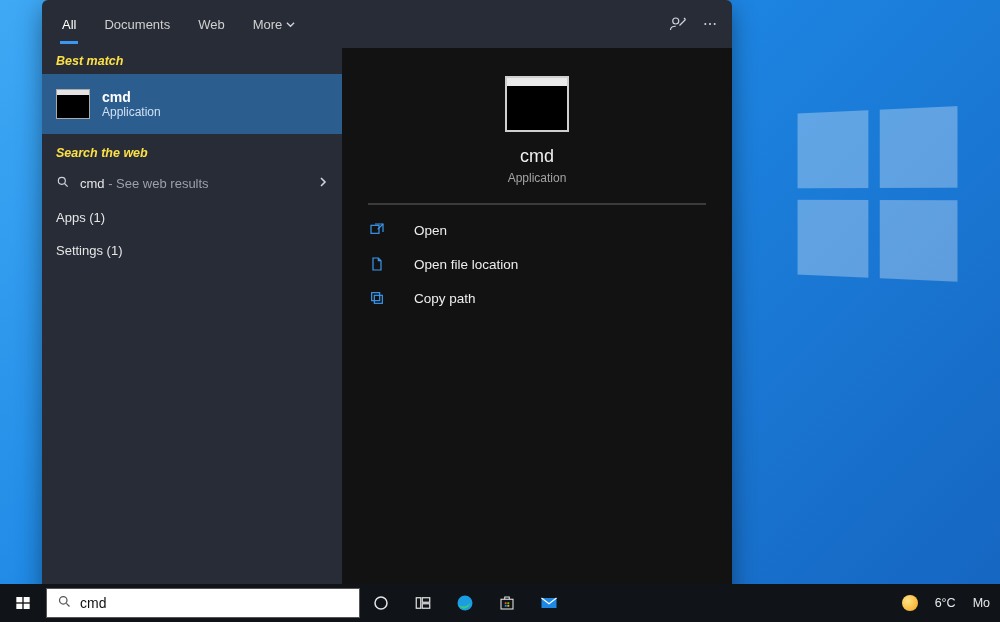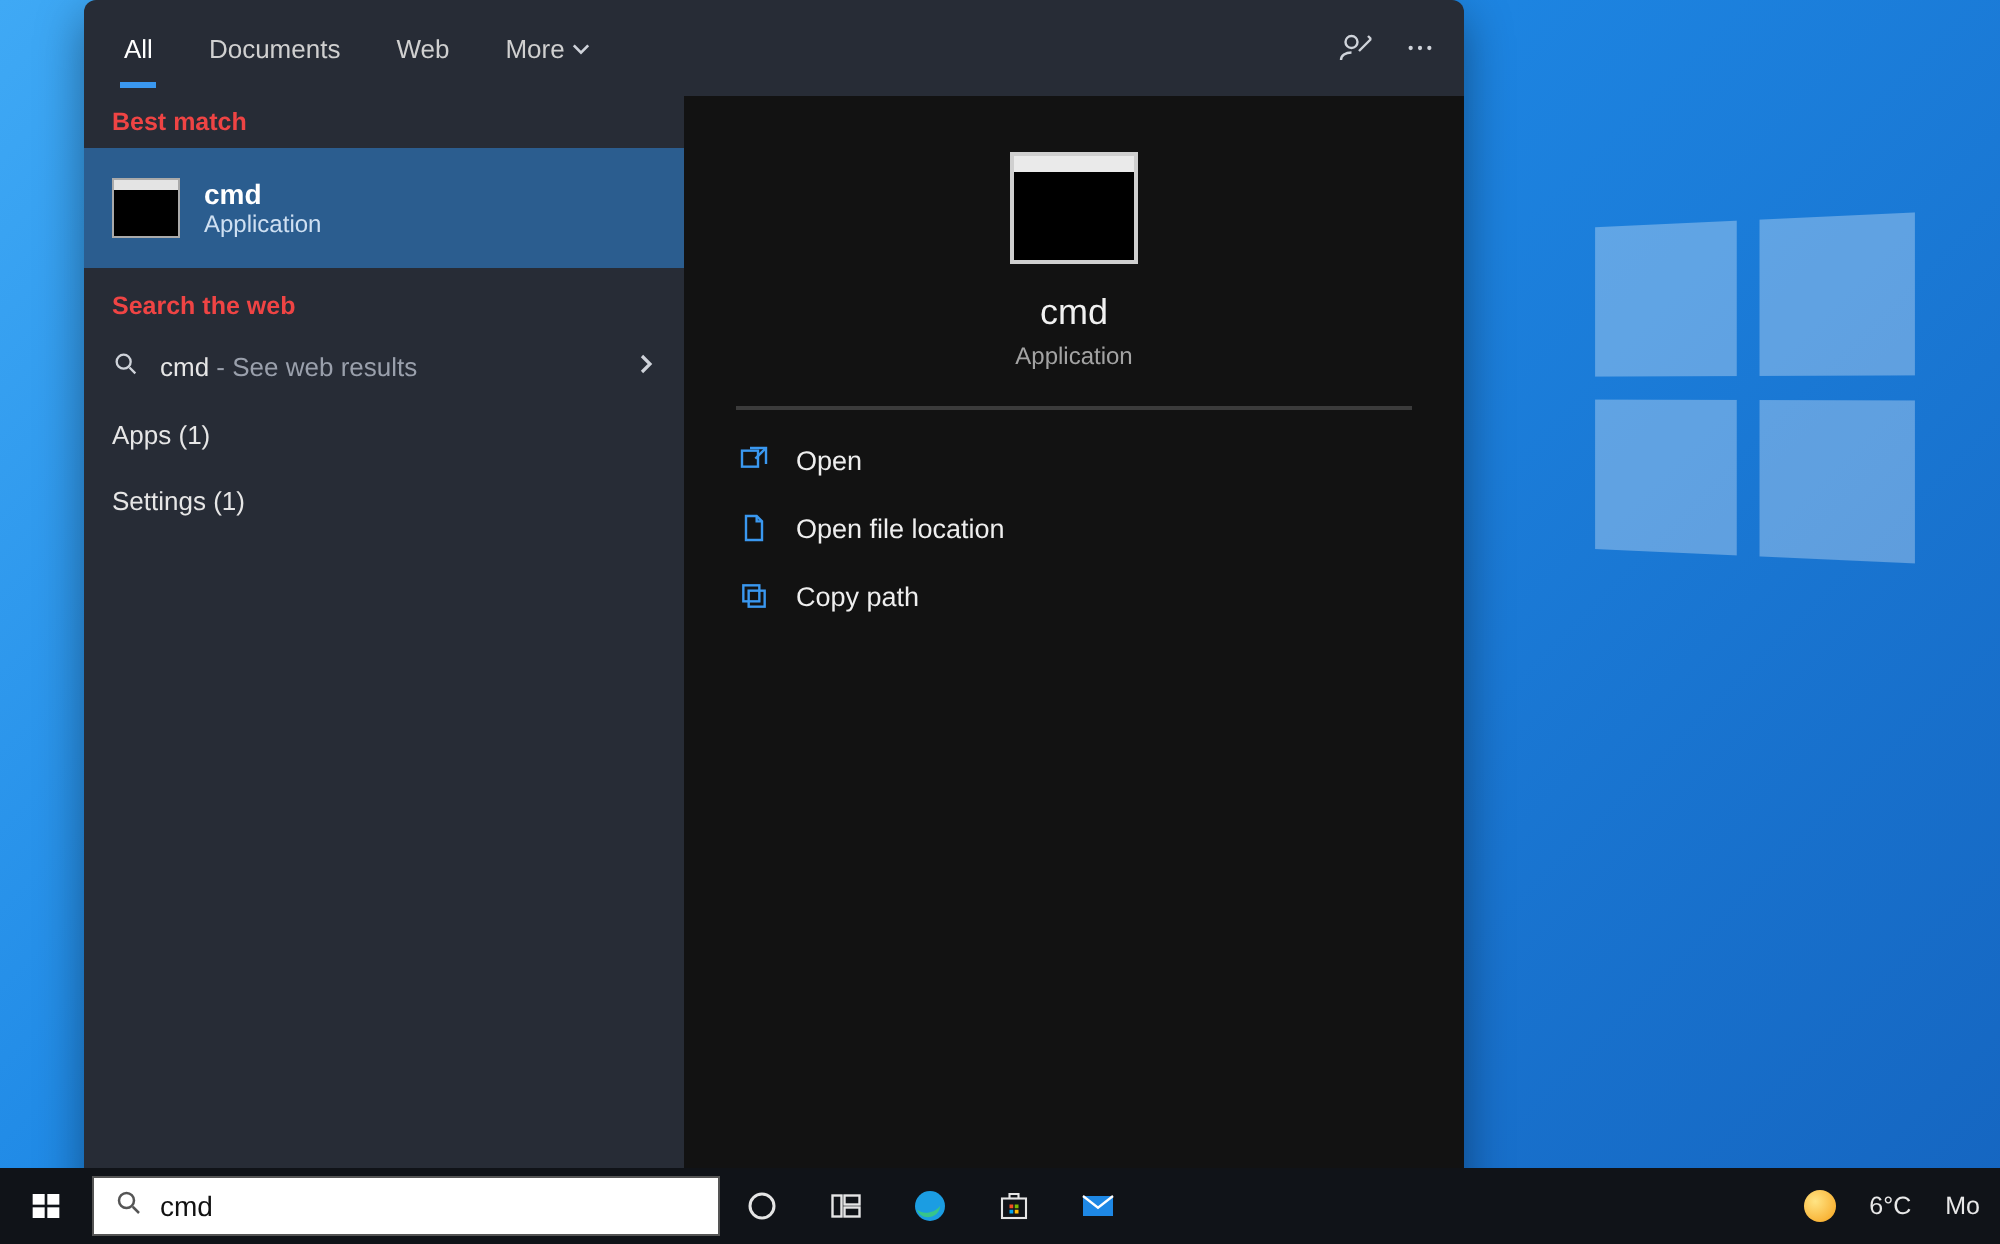--- a/index.html
+++ b/index.html
@@ -28,21 +28,21 @@
   .tab.active { color: #fff; }
   .tab.active::after { content:""; position:absolute; left:12px; right:12px; bottom:4px; height:3px; background:#3a98f0; }
   .tab .chev { margin-left: 4px; }
   .tabs-spacer { flex: 1; }
   .tabs .icostub { width: 32px; height: 32px; display:flex; align-items:center; justify-content:center; color:#cfd3da; cursor:pointer; }
 
   .split { flex:1; display:flex; min-height:0; }
   .left { width: 300px; background:#272c36; display:flex; flex-direction:column; }
   .right { flex:1; background:#121212; padding: 18px 0 0 0; display:flex; flex-direction:column; }
 
-  .section-head { font-size: 12.5px; font-weight:600; padding: 6px 14px; color:#ef4444; }
+  .section-head { font-size: 12.5px; font-weight:600; padding: 6px 14px; color:#fde047;font-style:italic; }
 
   .bestmatch {
     background:#2b5d8f; display:flex; align-items:center; gap:12px; padding:8px 14px; height:60px; cursor:pointer;
   }
   .thumbsmall { width:34px; height:30px; background:#000; border:1px solid #aaa; position:relative; }
   .thumbsmall::before { content:""; position:absolute; left:0; top:0; right:0; height:5px; background:#e4e4e4; }
   .bm-title { font-size:14px; font-weight:600; }
   .bm-sub { font-size:12px; color:#cfe0f2; }
 
   .leftrow { display:flex; align-items:flex-start; justify-content:space-between; padding:9px 14px; font-size:13px; color:#e6e6e6; cursor:pointer; }
@@ -52,21 +52,21 @@
 
   .right .bigthumb { width:64px; height:56px; background:#000; border:2px solid #cfcfcf; margin:10px auto 14px auto; position:relative; }
   .right .bigthumb::before { content:""; position:absolute; left:0; right:0; top:0; height:8px; background:#eaeaea; }
   .right .appname { text-align:center; font-size:18px; color:#f0f0f0; }
   .right .apptype { text-align:center; font-size:12px; color:#a3a3a3; margin:4px 0 18px; }
   .divider { height:1px; background:#3b3b3b; margin:0 26px; }
   .kvrow { display:flex; gap:40px; padding:14px 26px; font-size:12.5px; }
   .kvrow .k { color:#cfcfcf; width:70px; }
   .kvrow .v { color:#dcdcdc; text-decoration:underline; cursor:pointer; }
 
-  .action { display:flex; align-items:center; gap:12px; padding:8px 26px; font-size:13.5px; color:#eee; cursor:pointer; }
+  .action { display:flex; align-items:center; gap:28px; padding:8px 26px; font-size:13.5px; color:#eee; cursor:pointer; }
   .aicon { width:18px; height:18px; display:flex; align-items:center; justify-content:center; color:#3a98f0; }
 
   
   .taskbar { position:absolute; left:0; right:0; bottom:0; height:38px; background:#101318; display:flex; align-items:center; color:#fff; font-size:13px; }
   .startbtn { width:46px; height:100%; display:flex; align-items:center; justify-content:center; cursor:pointer; }
   .startbtn svg { width:16px; height:16px; }
   .searchbox { width:314px; height:30px; background:#fff; color:#333; display:flex; align-items:center; gap:8px; padding:0 10px; border:1px solid #555; }
   .searchbox input { flex:1; border:none; outline:none; font-size:14px; background:transparent; color:#111; }
   .tbitem { width:42px; height:100%; display:flex; align-items:center; justify-content:center; cursor:pointer; color:#e5e5e5; }
   .taskbar-spacer { flex:1; }

